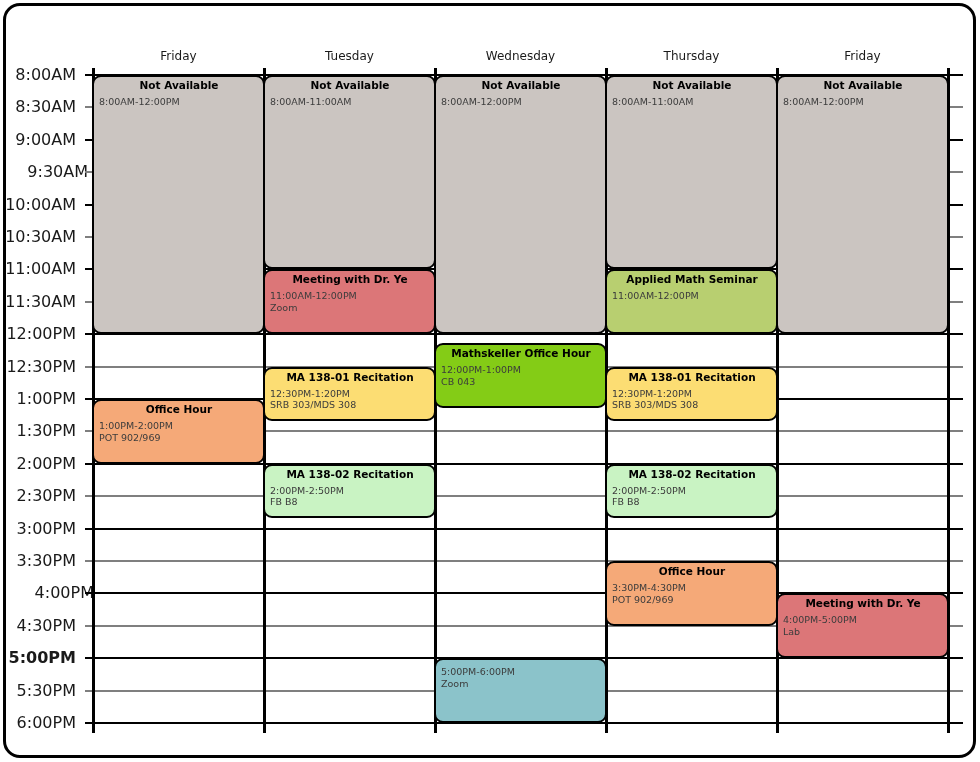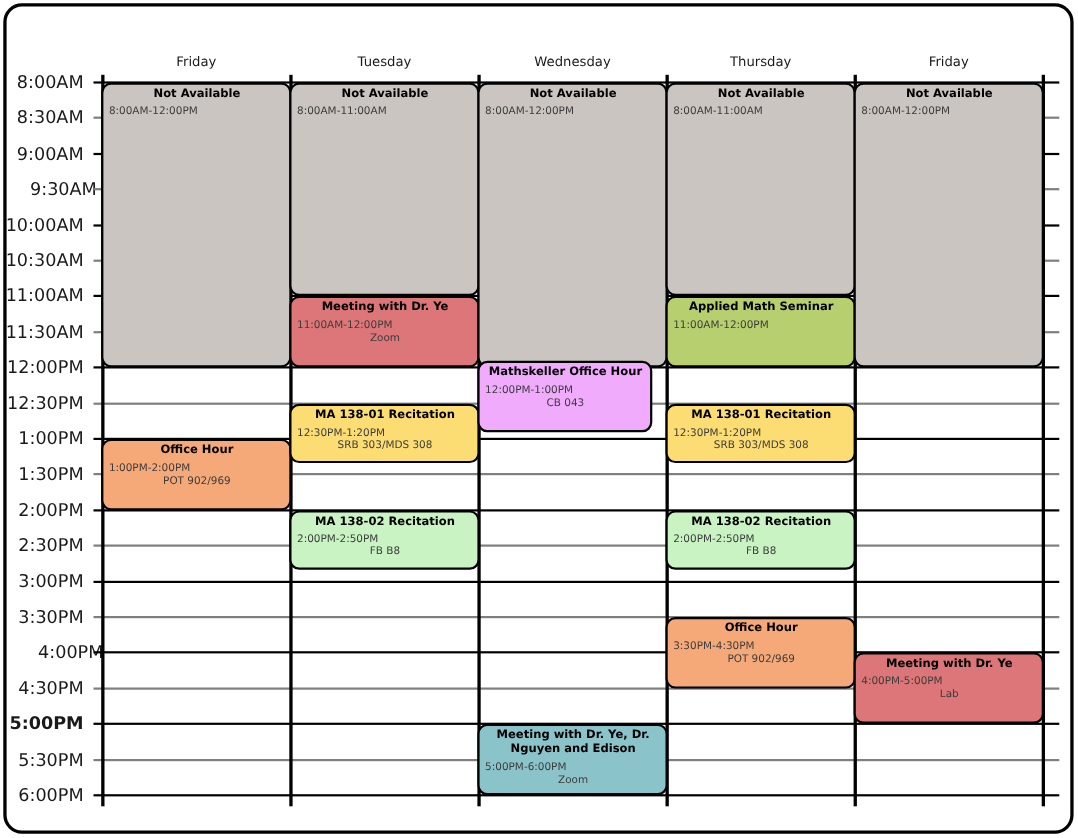--- a/index.html
+++ b/index.html
@@ -8,21 +8,21 @@
   .frame{position:absolute;left:3px;top:3px;width:967px;height:749px;border:3.5px solid #000;border-radius:17px;background:#ffffff;}
   .title{position:absolute;top:18px;left:93px;width:855px;text-align:center;font-size:14px;font-weight:bold;color:#000;}
   .dlabel{position:absolute;top:49px;width:171px;text-align:center;font-size:12px;color:#1a1a1a;}
   .tlabel{position:absolute;left:0;width:76px;text-align:right;font-size:16px;color:#1a1a1a;line-height:16px;}
   .hline{position:absolute;left:85px;width:878px;height:2px;background:#000;z-index:1;}
   .hline.half{background:#7f7f7f;}
   .vline{position:absolute;top:68px;height:665px;width:3px;background:#000;z-index:1;}
   .event{position:absolute;border:2px solid #000;border-radius:9px;box-sizing:border-box;padding:2px 4px 2px 5px;overflow:hidden;z-index:2;}
   .ev-title{font-size:10.5px;font-weight:bold;line-height:13px;text-align:center;color:#000;}
   .ev-time{font-size:9.5px;line-height:11.5px;color:#3c3c3c;margin-top:4px;text-align:left;}
-  .ev-loc{font-size:9.5px;line-height:11.5px;color:#3c3c3c;text-align:center;}
+  .ev-loc{font-size:9.5px;line-height:11.5px;color:#3c3c3c;text-align:left;}
 </style>
 </head>
 <body>
 
 <div class="canvas">
   <div class="frame"></div>
   <div id="day-labels">
       <div class="dlabel" style="left: 93px;">Friday</div>
       <div class="dlabel" style="left: 264px;">Tuesday</div>
       <div class="dlabel" style="left: 435px;">Wednesday</div>
@@ -107,27 +107,26 @@
       </div>
       <div class="event" style="left: 263px; width: 173px; top: 463.8px; height: 54px; background: rgb(201, 243, 195);">
         <div class="ev-title">MA 138-02 Recitation</div>
         <div class="ev-time">2:00PM-2:50PM</div>
         <div class="ev-loc">FB B8</div>
       </div>
       <div class="event" style="left: 434px; width: 173px; top: 75px; height: 259.2px; background: rgb(203, 197, 193);">
         <div class="ev-title">Not Available</div>
         <div class="ev-time">8:00AM-12:00PM</div>
       </div>
-      <div class="event" style="left: 434px; width: 159px; top: 328px; height: 64.8px; background: #f0abfc;">
+      <div class="event" style="left: 434px; width: 173px; top: 343px; height: 64.8px; background: #84cc16;">
         <div class="ev-title">Mathskeller Office Hour</div>
         <div class="ev-time">12:00PM-1:00PM</div>
         <div class="ev-loc">CB 043</div>
       </div>
       <div class="event" style="left: 434px; width: 173px; top: 658.2px; height: 64.8px; background: rgb(139, 195, 202);">
-        <div class="ev-title">Meeting with Dr. Ye, Dr. Nguyen and Edison</div>
         <div class="ev-time">5:00PM-6:00PM</div>
         <div class="ev-loc">Zoom</div>
       </div>
       <div class="event" style="left: 605px; width: 173px; top: 75px; height: 194.4px; background: rgb(203, 197, 193);">
         <div class="ev-title">Not Available</div>
         <div class="ev-time">8:00AM-11:00AM</div>
       </div>
       <div class="event" style="left: 605px; width: 173px; top: 269.4px; height: 64.8px; background: rgb(184, 207, 112);">
         <div class="ev-title">Applied Math Seminar</div>
         <div class="ev-time">11:00AM-12:00PM</div>

